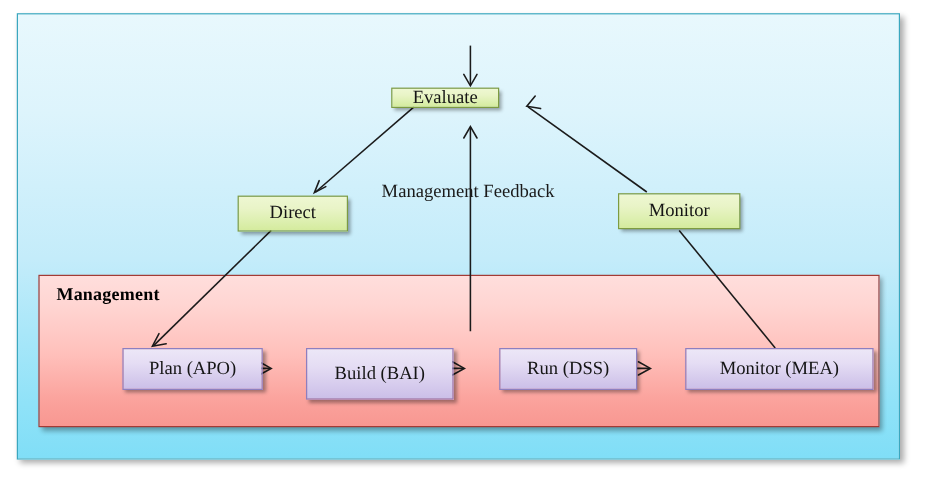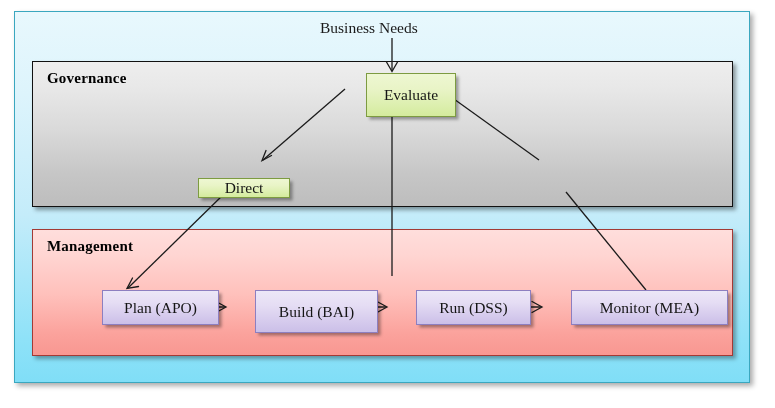--- a/index.html
+++ b/index.html
@@ -102,22 +102,22 @@
   .node-green {
     border: 1.5px solid #7d9b41;
     background: linear-gradient(to bottom, #eef7d2 0%, #e9f4c7 35%, #dcefae 75%, #d4eb9d 100%);
   }
   .node-purple {
     border: 1.5px solid #8d7fc0;
     background: linear-gradient(to bottom, #ece7f7 0%, #e5ddf4 35%, #d4c9ec 78%, #cbbfe8 100%);
     margin-left: 28px;
   }
 
-  #node-evaluate  { left: 366px; top: 73px;  width: 90px;  height: 44px; }
-  #node-direct    { left: 198px; top: 178px; width: 92px;  height: 20px; }
+  #node-evaluate  { left: 326px; top: 73px;  width: 90px;  height: 17px; }
+  #node-direct    { left: 198px; top: 163px; width: 92px;  height: 30px; }
   #node-monitor   { left: 515px; top: 161px; width: 102px; height: 30px; }
 
   #node-plan      { left: 74px;  top: 290px; width: 117px; height: 35px; }
   #node-build     { left: 227px; top: 290px; width: 123px; height: 43px; }
   #node-run       { left: 388px; top: 290px; width: 115px; height: 35px; }
   #node-mea       { left: 543px; top: 290px; width: 157px; height: 35px; }
 
   
   #arrow-layer {
     position: absolute;
@@ -139,26 +139,23 @@
     stroke-linecap: round;
   }
 </style>
 </head>
 <body>
 
 <div id="canvas">
 
   <div id="outer-container"></div>
 
-  <div class="free-label" id="business-needs-label">Business Needs</div>
-
-  <div id="governance-panel">
-    <div class="panel-title">Governance</div>
-  </div>
-
+
+
+  <div class="free-label" id="management-feedback-label">Management Feedback</div>
 
   <div id="management-panel">
     <div class="panel-title">Management</div>
   </div>
 
   <svg id="arrow-layer" viewBox="0 0 775 408" xmlns="http://www.w3.org/2000/svg">
 
     <line class="arrow-line" x1="392" y1="38" x2="392" y2="71"></line>
     <path class="arrow-head" d="M 386.5 62 L 392 71.5 L 397.5 62"></path>
 
@@ -187,20 +184,23 @@
   </svg>
 
   <div class="node node-green" id="node-evaluate">
     <span>Evaluate</span>
   </div>
 
   <div class="node node-green" id="node-direct">
     <span>Direct</span>
   </div>
 
+  <div class="node node-green" id="node-monitor">
+    <span>Monitor</span>
+  </div>
 
   <div class="node node-purple" id="node-plan">
     <span>Plan (APO)</span>
   </div>
 
   <div class="node node-purple" id="node-build">
     <span>Build (BAI)</span>
   </div>
 
   <div class="node node-purple" id="node-mea">

